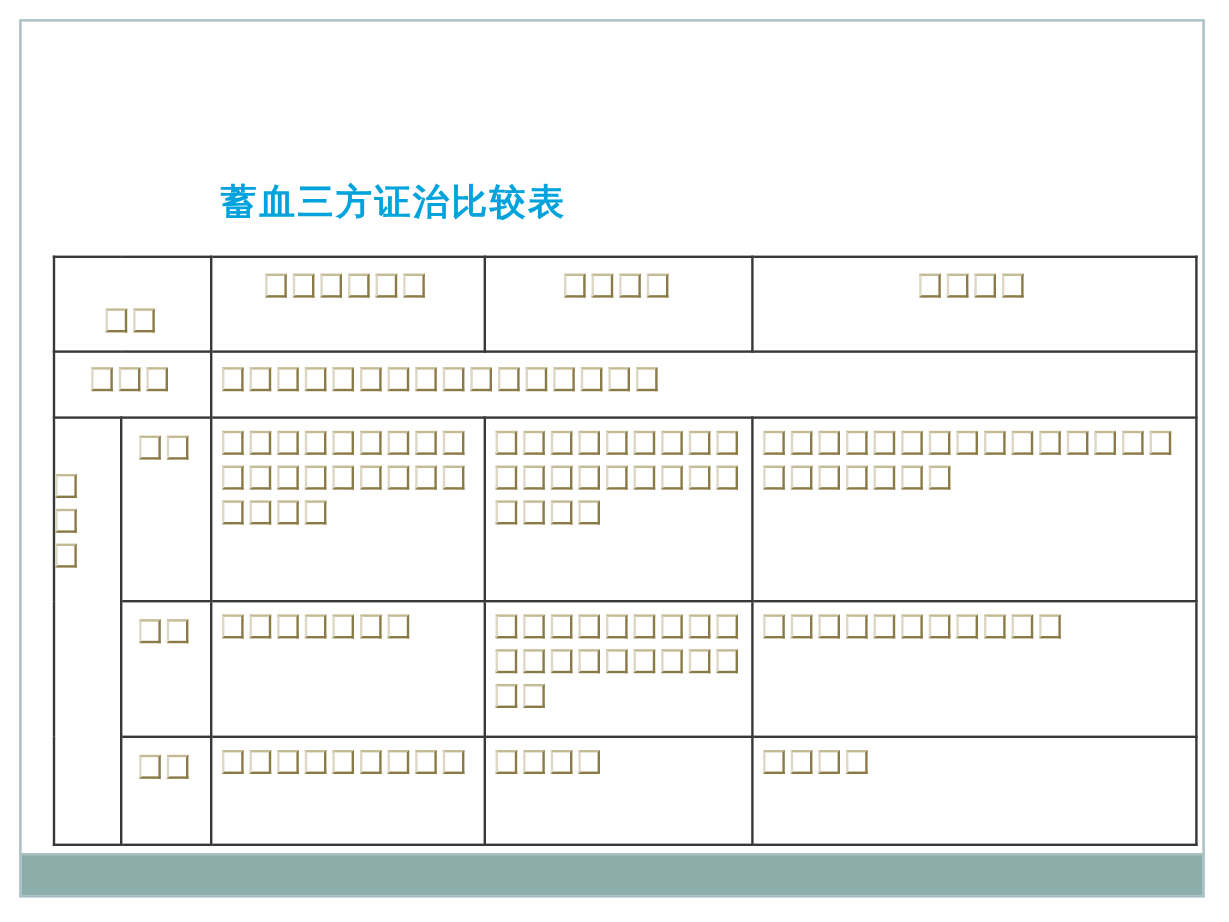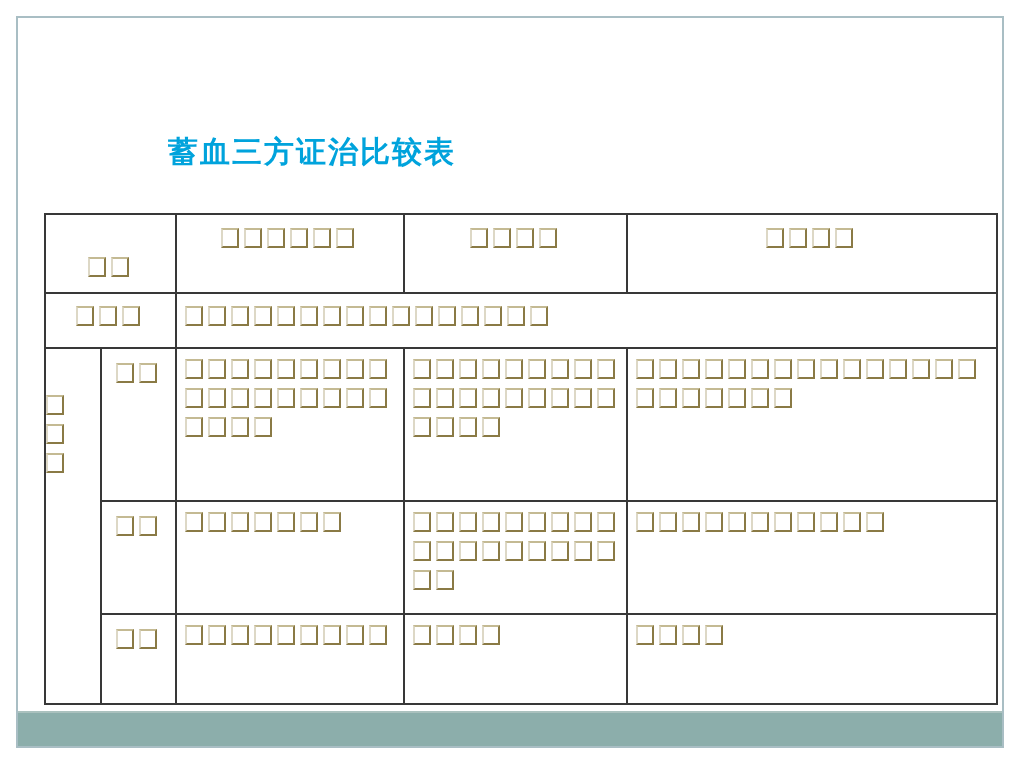--- a/index.html
+++ b/index.html
@@ -12,21 +12,21 @@
     position:absolute;left:16px;top:16px;width:988px;height:732px;
     border:2px solid var(--frame-border,#a9bec4);
     box-sizing:border-box;
   }
   .footer-bar{
     position:absolute;left:0;right:0;bottom:0;height:33px;
     background:var(--footer-bar,#8caeab);
     border-top:2px solid var(--footer-bar-edge,#aac1be);
   }
   .title{
-    position:absolute;left:168px;top:132px;margin:0;
+    position:absolute;left:168px;top:132px;margin:16px;
     font-size:30px;font-weight:bold;letter-spacing:2px;
     color:var(--title,#00a3dc);
     white-space:nowrap;
     font-family:Liberation Mono, monospace;
   }
   table.cmp{
     position:absolute;left:44px;top:213px;
     border-collapse:collapse;table-layout:fixed;
     width:952px;
   }

